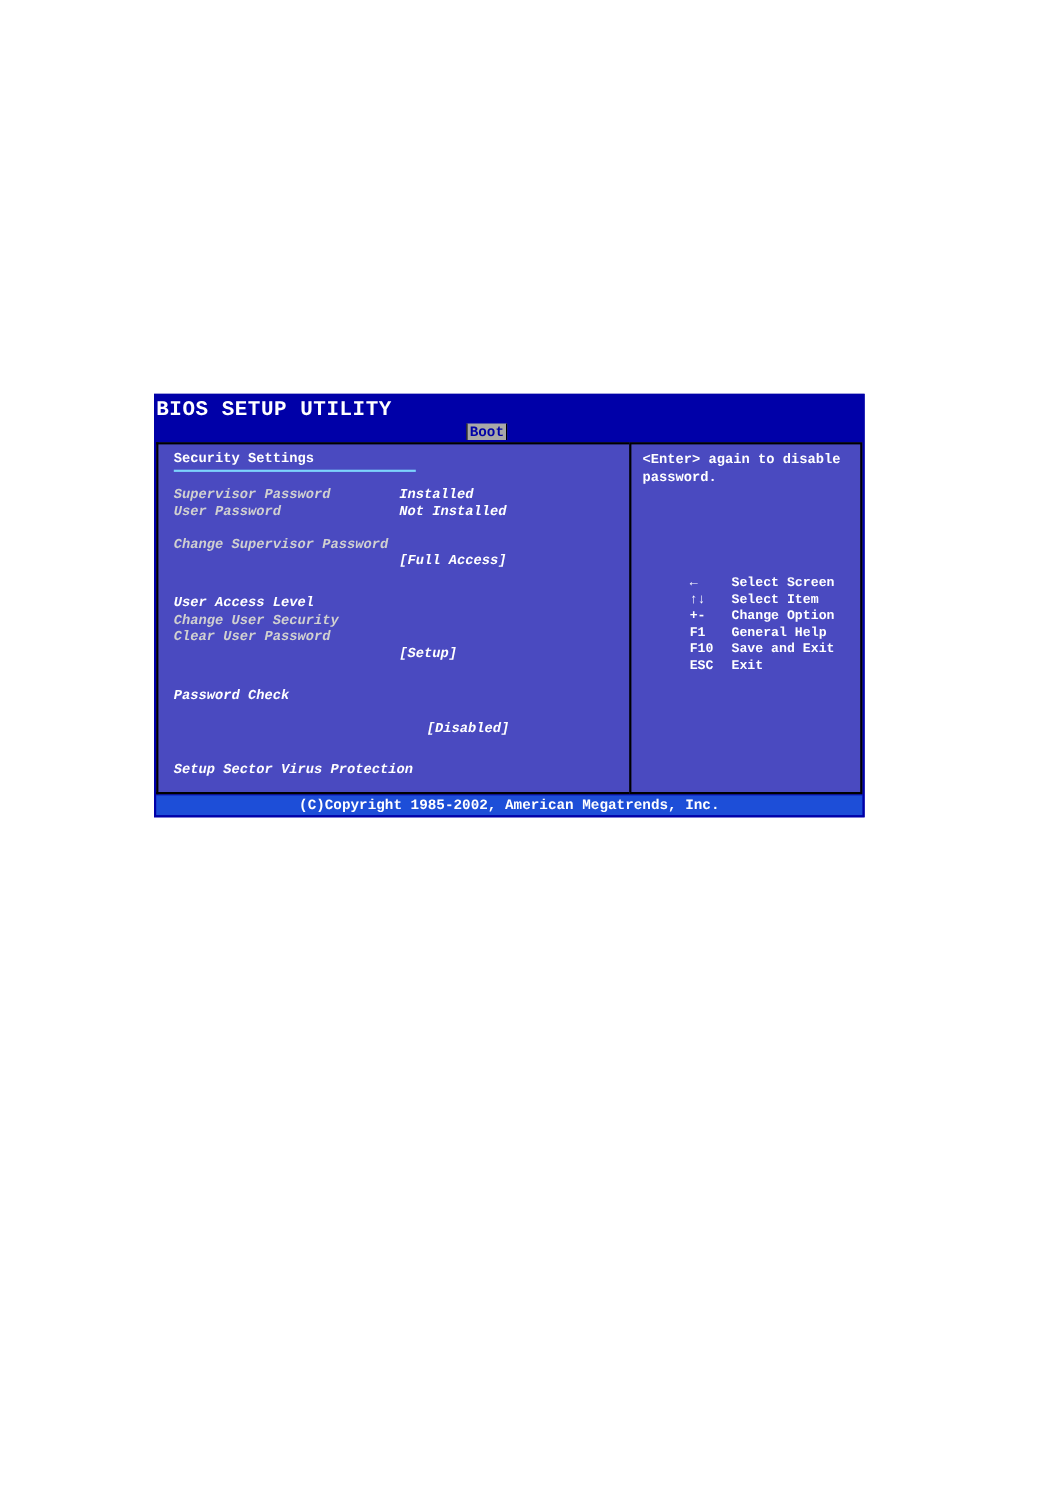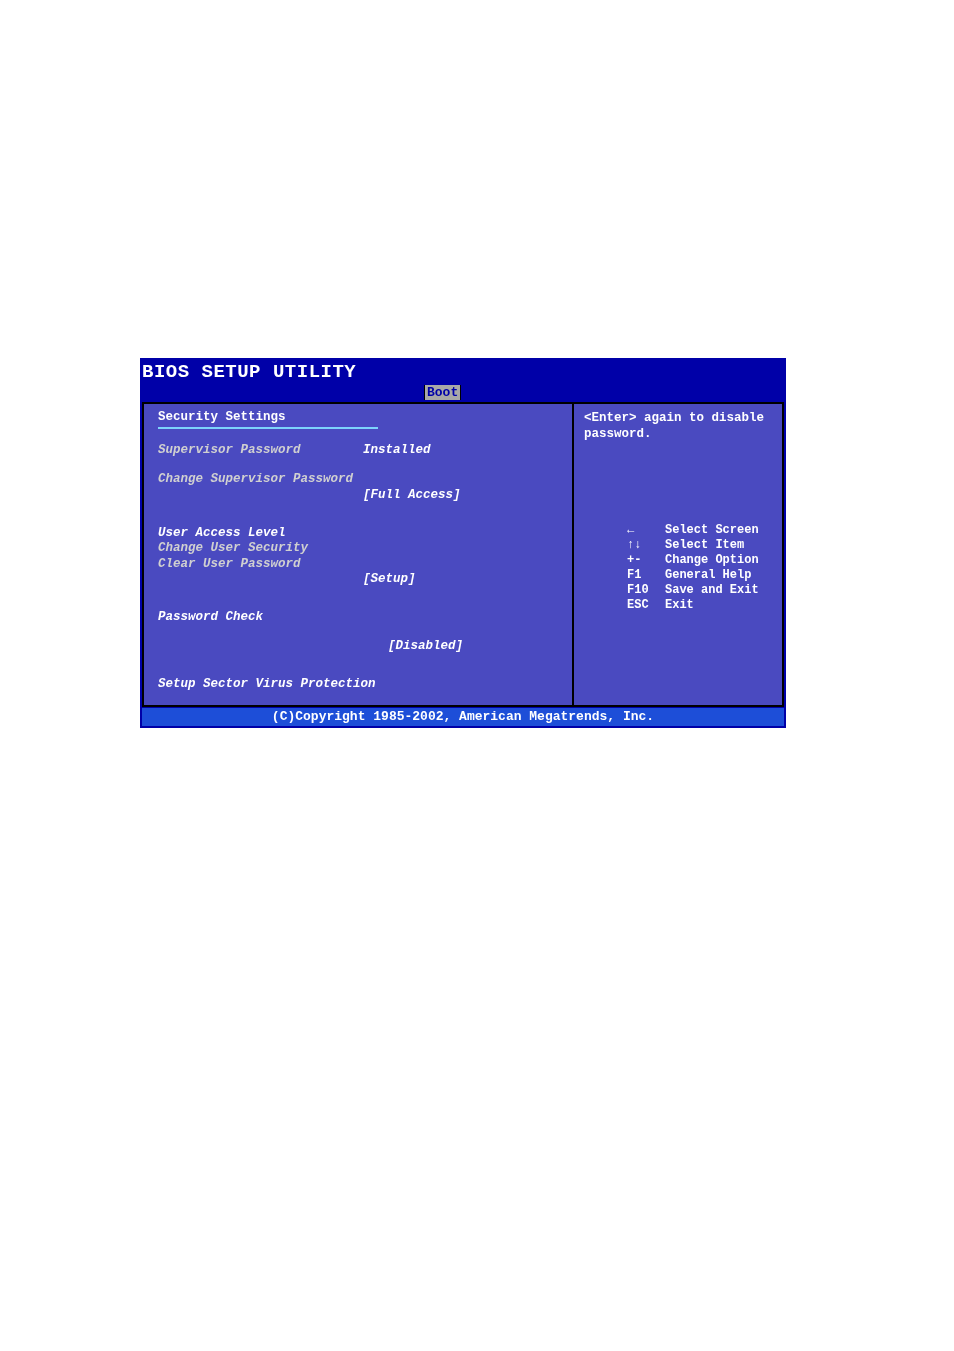--- a/index.html
+++ b/index.html
@@ -124,20 +124,24 @@
     <span class="tab">Boot</span>
   </div>
   <div class="main-panel">
     <div class="left-panel">
       <div class="section-title">Security Settings</div>
 
       <div class="row">
         <span class="row-label">Supervisor Password</span>
         <span class="row-value">Installed</span>
       </div>
+      <div class="row">
+        <span class="row-label">User Password</span>
+        <span class="row-value">Not Installed</span>
+      </div>
 
       <div class="spacer"></div>
 
       <div class="row row-action">
         <span class="row-label">Change Supervisor Password</span>
       </div>
       <div class="row row-selectable">
         <span class="row-label">User Access Level</span>
         <span class="row-value">[Full Access]</span>
       </div>

